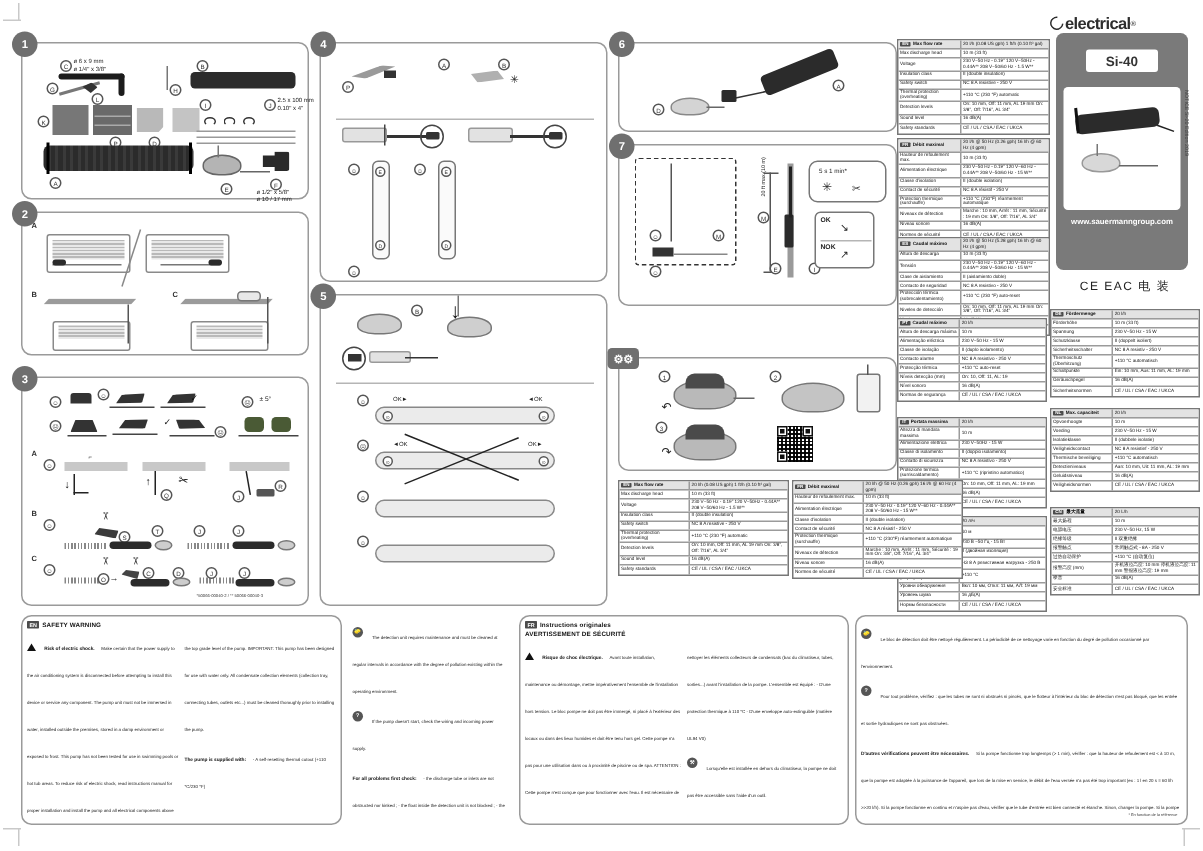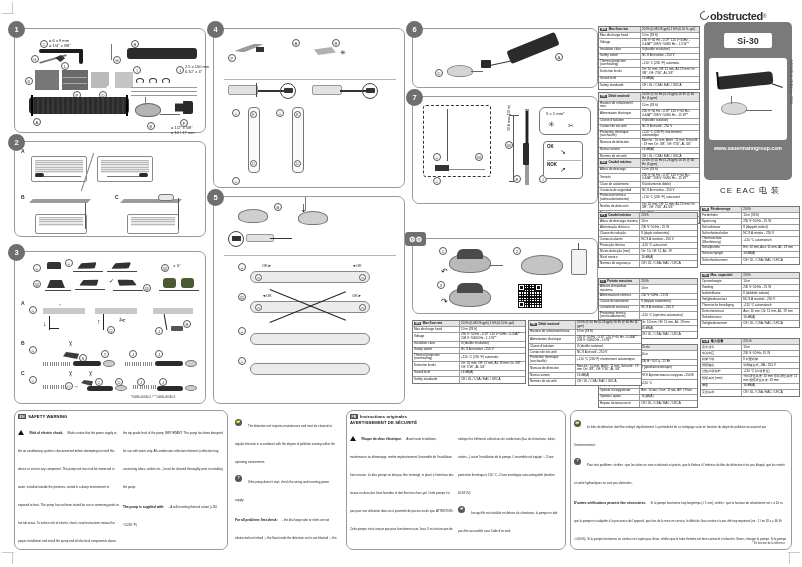--- a/index.html
+++ b/index.html
@@ -167,25 +167,25 @@
 
   <div class="crop" style="left:12px;top:2px;width:.7px;height:12px;"></div>
   <div class="crop" style="left:2px;top:13px;width:12px;height:.7px;"></div>
   <div class="crop" style="left:12px;top:552px;width:.7px;height:12px;"></div>
   <div class="crop" style="left:2px;top:552px;width:12px;height:.7px;"></div>
   <div class="crop" style="left:789px;top:552px;width:.7px;height:12px;"></div>
   <div class="crop" style="left:788px;top:552px;width:12px;height:.7px;"></div>
 
   <div class="logoWrap">
     <span class="logoMark"></span>
-    <span class="logoText">obstructed</span>
+    <span class="logoText">electrical</span>
     <span style="font-size:5px;color:#2d2d2d;">®</span>
   </div>
   <div class="brandpanel"></div>
-  <div class="brandtitle">Si-30</div>
+  <div class="brandtitle">Si-40</div>
   <div class="brandwhite">
     <div class="pumpbody" style="left:8px;top:16px;width:56px;height:13px;transform:rotate(-6deg);border-radius:4px;"></div>
     <div class="vwire" style="left:8px;top:14px;height:17px;background:#111;width:1.5px;transform:rotate(-6deg);"></div>
     <div class="wire" style="left:62px;top:27px;width:12px;background:#222;height:1.2px;transform:rotate(20deg);"></div>
     <div style="position:absolute;left:12px;top:44px;width:26px;height:13px;background:#d8d8d8;border:.6px solid #999;border-radius:50% 50% 45% 45%;"></div>
     <div class="wire" style="left:37px;top:52px;width:26px;background:#666;height:.9px;"></div>
     <div class="vwire" style="left:22px;top:38px;height:8px;background:#777;"></div>
   </div>
   <div class="brandurl">www.sauermanngroup.com</div>
   <div class="cemarks">CE EAC 电 装</div>

